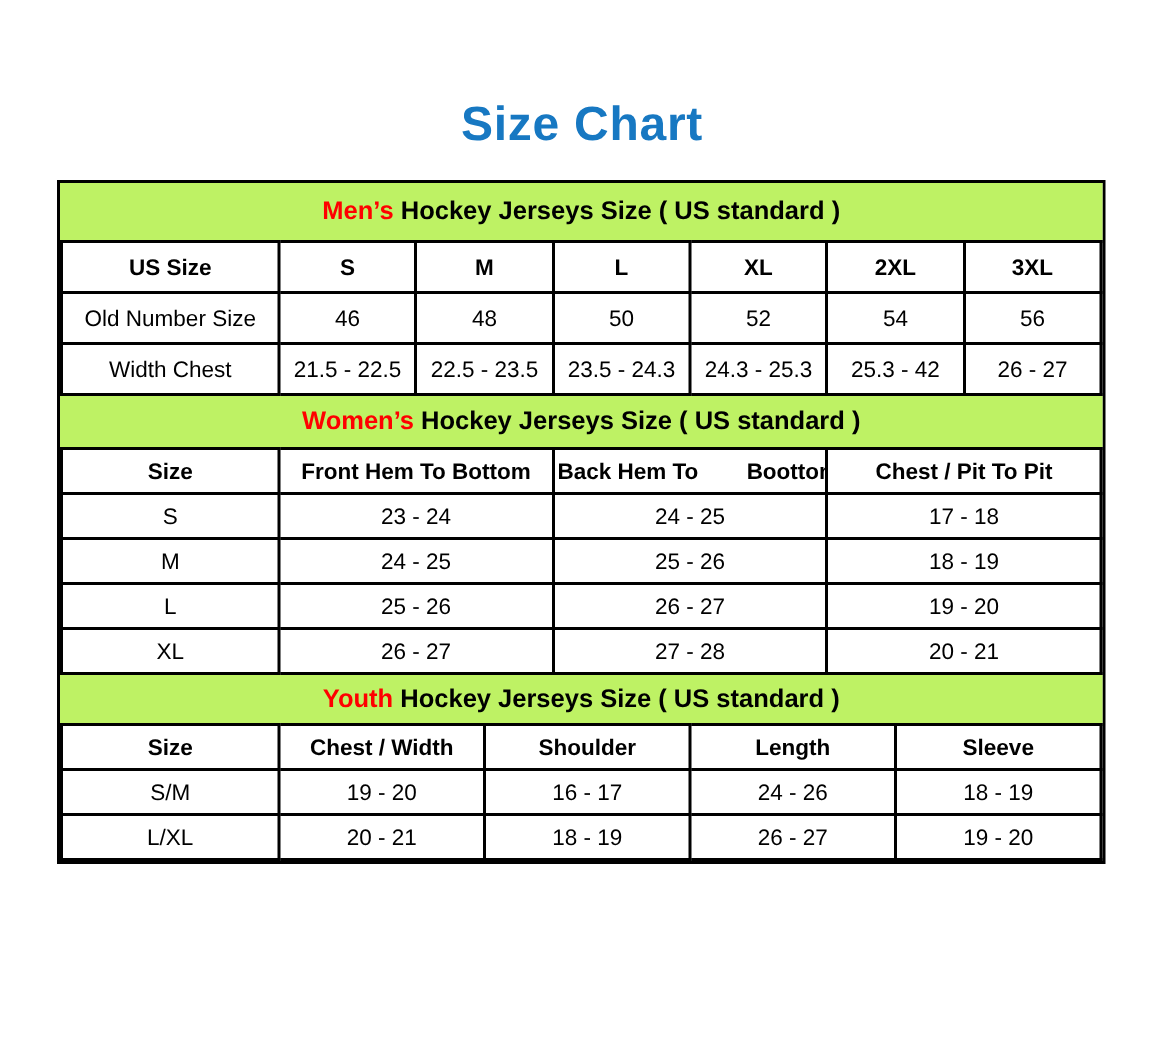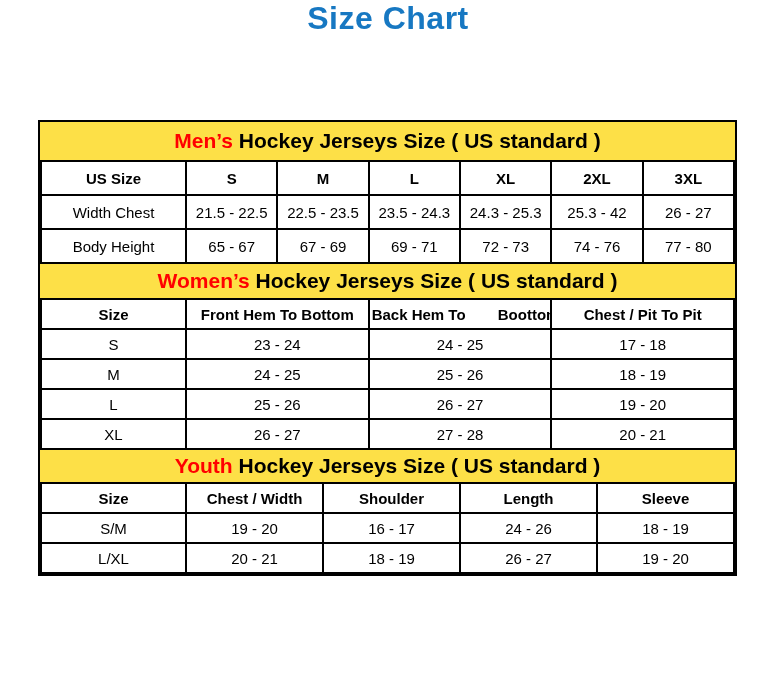--- a/index.html
+++ b/index.html
@@ -7,39 +7,40 @@
   .sheet {
     position: relative;
     width: 776px;
     height: 692px;
     background: #ffffff;
     font-family: "Liberation Sans", sans-serif;
     color: #000000;
     overflow: hidden;
   }
   .page-title {
+    padding-top: 64px;
     text-align: center;
     font-size: 32px;
     font-weight: 700;
     color: #1778C2;
     letter-spacing: 0.5px;
   }
   .chart-block {
     position: absolute;
     top: 120px;
     left: 38px;
     width: 699px;
     border: 2px solid #000000;
     background: #ffffff;
   }
   .band {
-    background: #fde047;
+    background: #bef264;
     text-align: center;
     font-weight: 700;
-    font-size: 21px;
+    font-size: 17px;
     line-height: 18px;
   }
   .band-mens  { padding: 10px 0; }
   .band-womens{ padding: 8px 0; text-align: center; }
   .band-youth { padding: 7px 4px; }
   .band .hl { color: #FF0000; }
   table.size-table {
     width: 100%;
     border-collapse: collapse;
     table-layout: fixed;
@@ -94,37 +95,37 @@
         <tr>
           <th>US Size</th>
           <th>S</th>
           <th>M</th>
           <th>L</th>
           <th>XL</th>
           <th>2XL</th>
           <th>3XL</th>
         </tr>
         <tr>
+          <td>Old Number Size</td>
+          <td>46</td>
+          <td>48</td>
+          <td>50</td>
+          <td>52</td>
+          <td>54</td>
+          <td>56</td>
+        </tr>
+        <tr>
           <td>Width Chest</td>
           <td>21.5 - 22.5</td>
           <td>22.5 - 23.5</td>
           <td>23.5 - 24.3</td>
           <td>24.3 - 25.3</td>
           <td>25.3 - 42</td>
           <td>26 - 27</td>
         </tr>
-        <tr>
-          <td>Body Height</td>
-          <td>65 - 67</td>
-          <td>67 - 69</td>
-          <td>69 - 71</td>
-          <td>72 - 73</td>
-          <td>74 - 76</td>
-          <td>77 - 80</td>
-        </tr>
       </tbody>
     </table>
 
     <div class="band band-womens"><span class="hl">Women’s</span><span> Hockey Jerseys Size ( US standard )</span></div>
 
     <table class="size-table womens-table">
       <colgroup>
           <col class="label-col">
           <col>
           <col>

